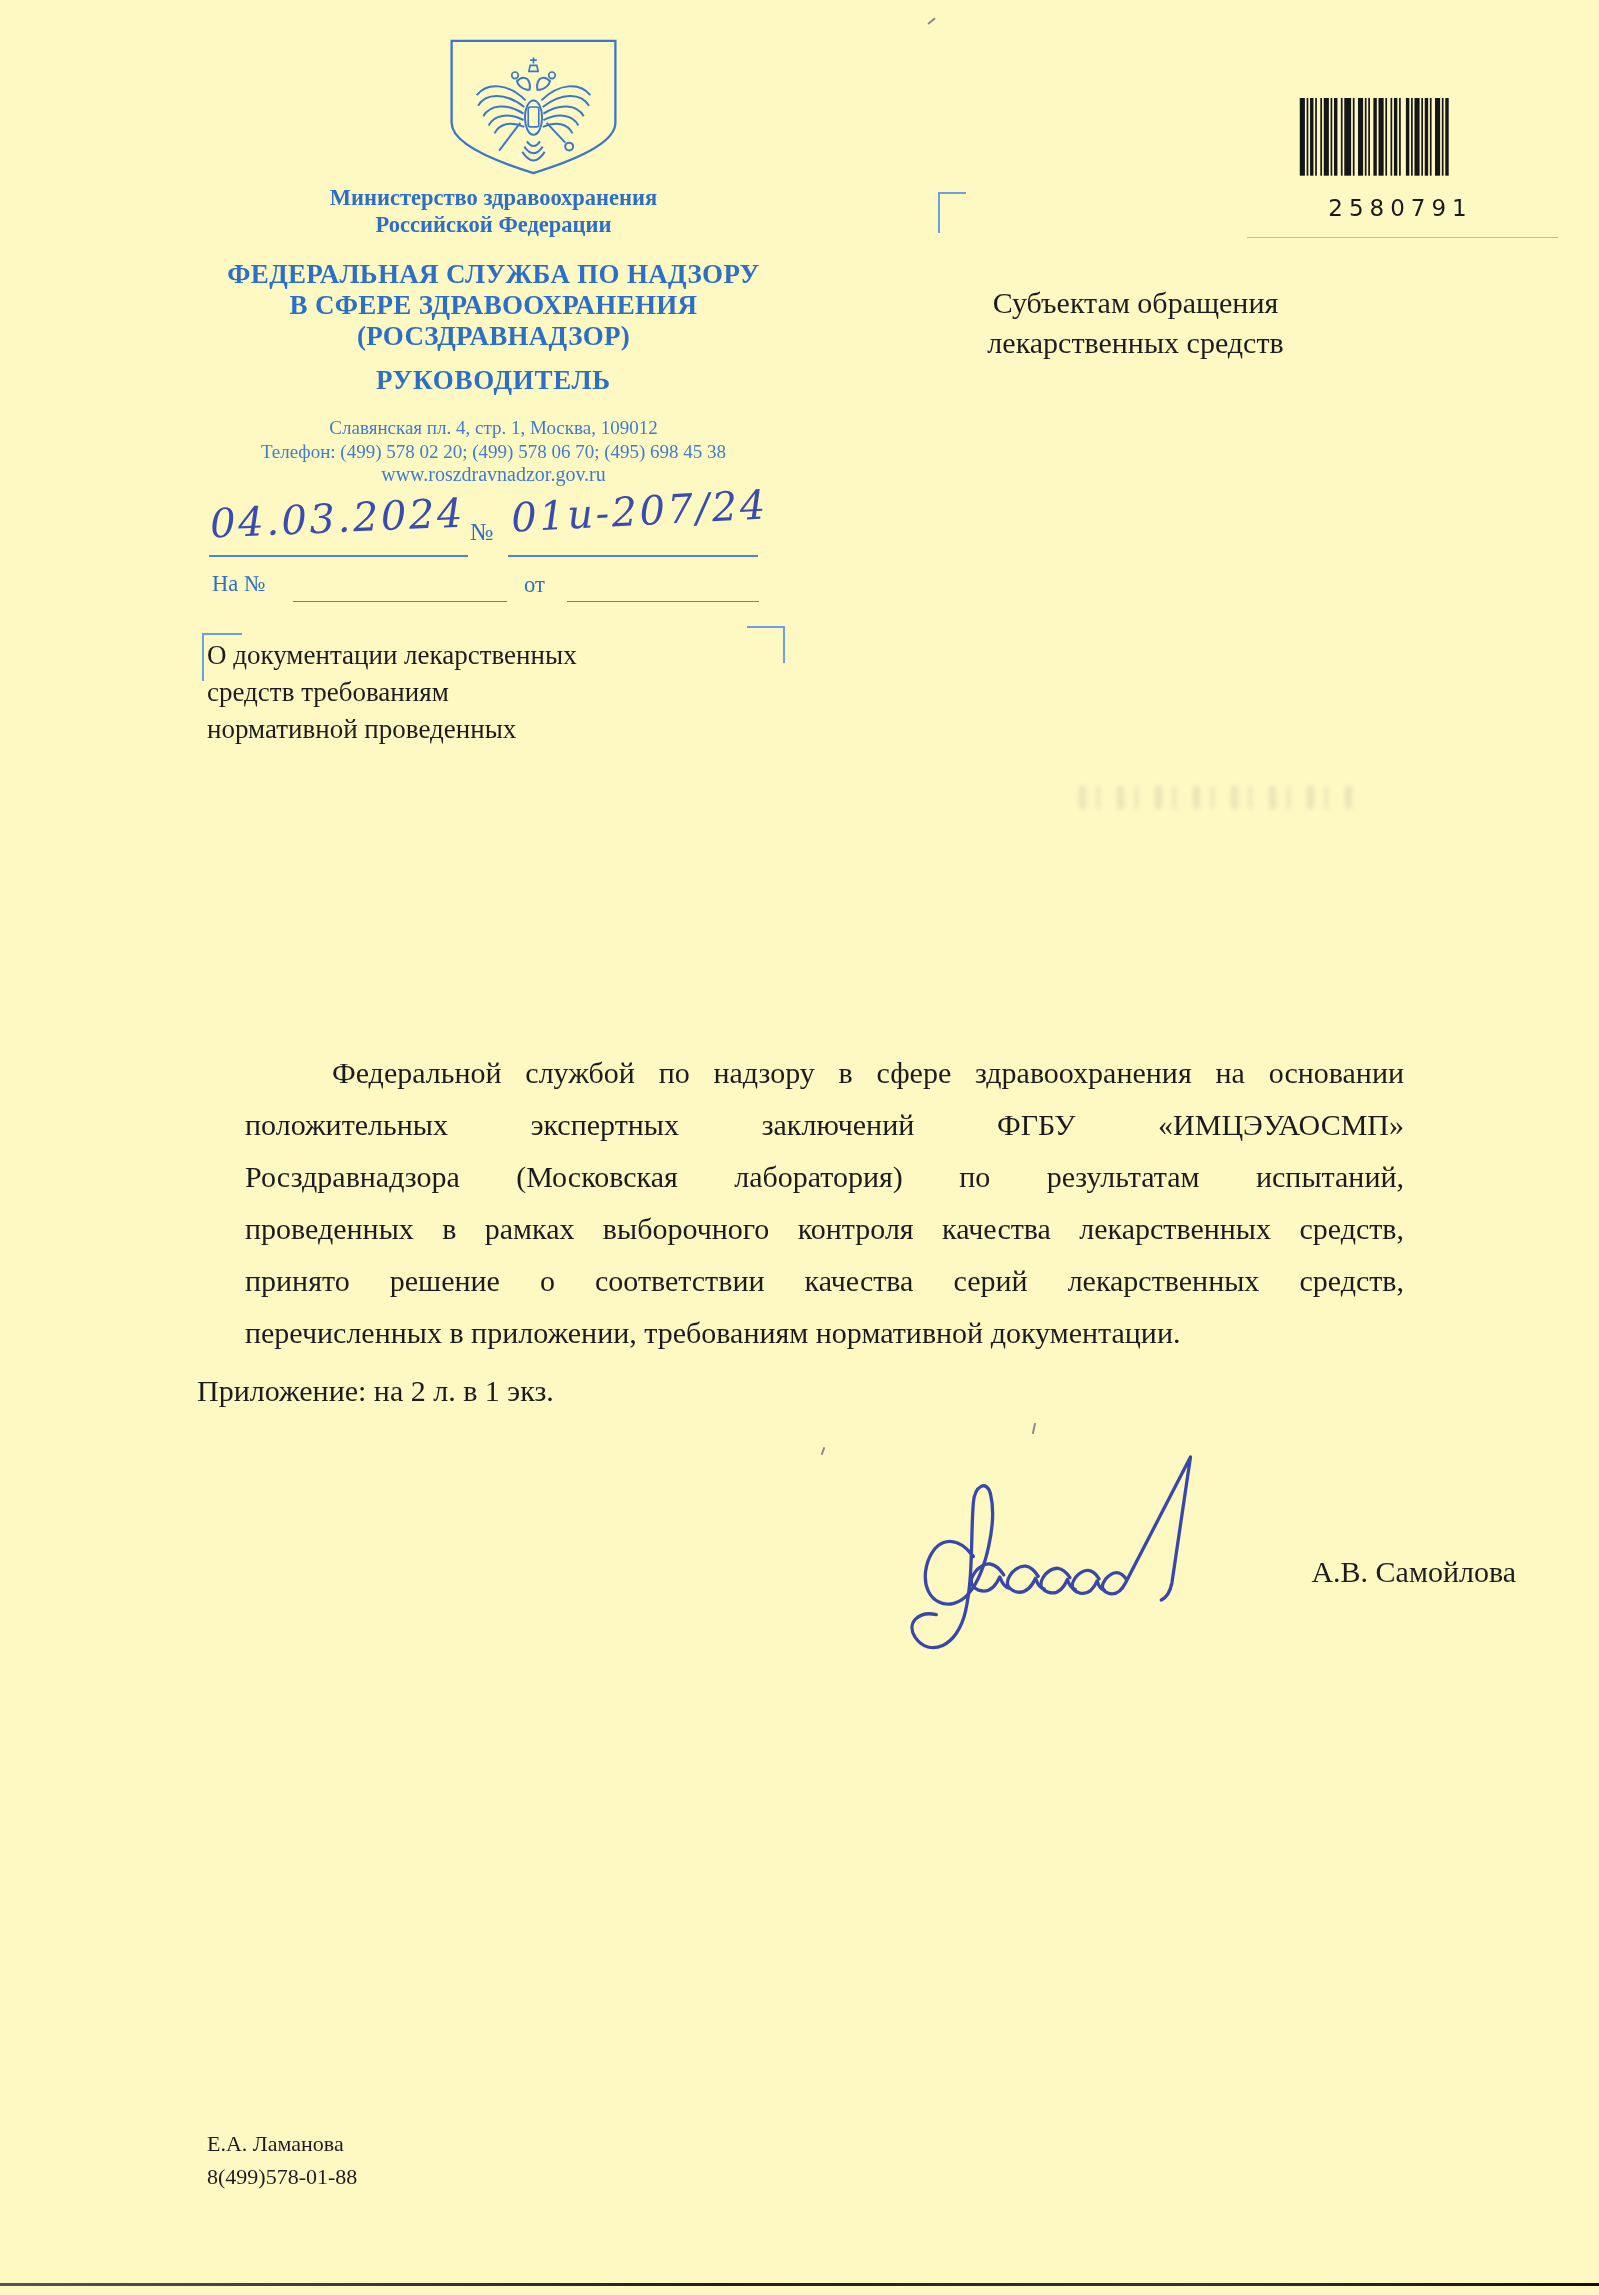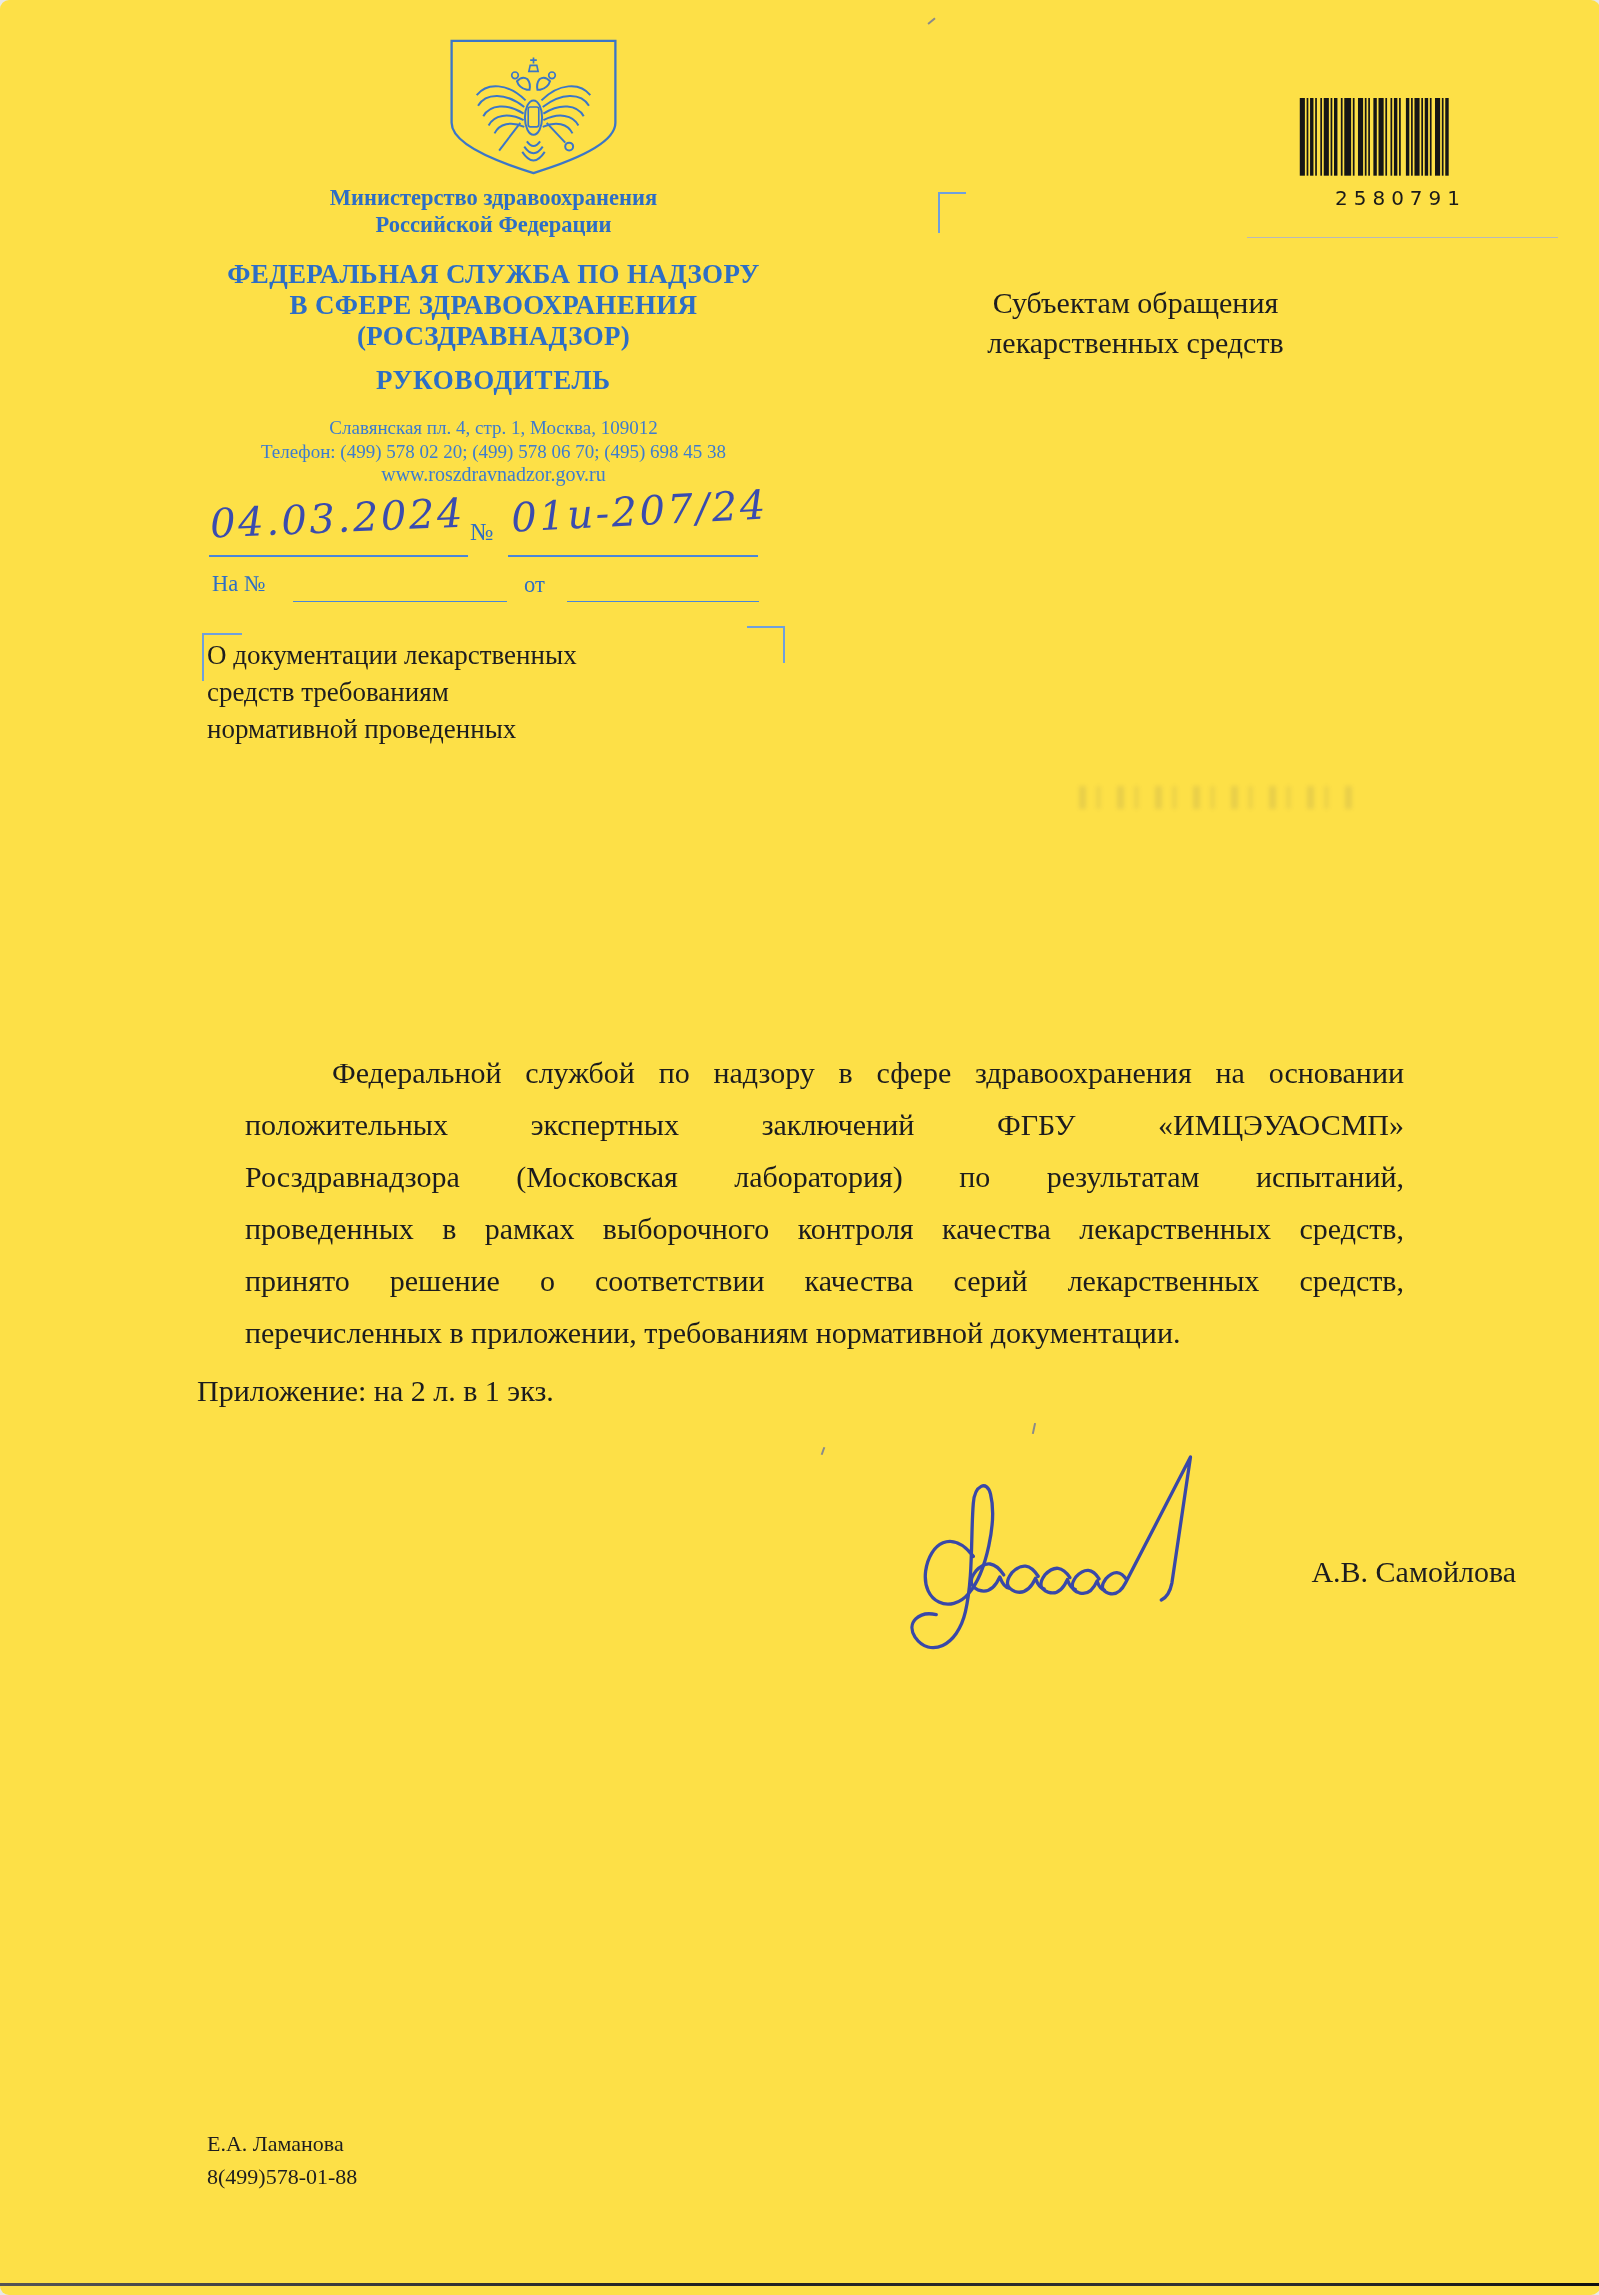--- a/index.html
+++ b/index.html
@@ -1,19 +1,19 @@
 <!DOCTYPE html>
 <html style="font-size:10.6px"><head>
 <meta charset="utf-8">
 <style>
   * { margin:0; padding:0; box-sizing:border-box; }
   html,body { background:#e8e8e8; }
   .page {
-    position:relative; width:1600px; height:2295px; background:#fde047;
-    font-family:"Liberation Serif","DejaVu Serif",serif; overflow:hidden;border-radius:9px;
+    position:relative; width:1600px; height:2295px; background:#fef9c3;
+    font-family:"Liberation Serif","DejaVu Serif",serif; overflow:hidden;
   }
   .abs { position:absolute; }
 
   
   .lh { left:159px; width:669px; text-align:center; }
   .ministry { top:184px; font-size:22.5px; font-weight:bold; line-height:27px; color:#2d6ec6; }
   .service { top:259px; font-size:27px; font-weight:bold; line-height:31px; color:#2d6ec6; letter-spacing:0.3px; }
   .chief { top:365px; font-size:27px; font-weight:bold; color:#2d6ec6; letter-spacing:0.7px; }
   .addr { top:416px; font-size:19px; line-height:24px; color:#3d7ccf; }
   .site { top:463px; font-size:20px; color:#3d7ccf; }
@@ -28,21 +28,21 @@
 
   
   .corner { border:0 solid #6fa0dd; }
 
   
   .subject { left:207px; top:637px; width:530px; font-size:27px; line-height:37px; color:#1d1d1f; }
   .recipient { left:904px; top:283px; width:463px; text-align:center; font-size:30px; line-height:40px; color:#1d1d1f; }
 
   
   .barcode-wrap { left:1299px; top:98px; width:203px; text-align:center; }
-  .barcode-num { font-size:20px; letter-spacing:6px; color:#1a1a1a; font-family:"DejaVu Sans",sans-serif; margin-top:7px; }
+  .barcode-num { font-size:23px; letter-spacing:6px; color:#1a1a1a; font-family:"DejaVu Sans",sans-serif; margin-top:16px; }
 
   
   .body-par { left:197px; top:1047px; width:1207px; font-size:30px; color:#1c1c1e; }
   .body-par .bline { height:52px; line-height:52px; white-space:nowrap;margin-left:48px; }
   .body-par .j { text-align:justify; text-align-last:justify; white-space:normal; }
   .body-par .indent { padding-left:87px; }
   .attachment { left:197px; top:1374px; font-size:30px; color:#1c1c1e; }
   .sig-name { left:1251px; top:1555px; width:265px; text-align:right; font-size:30px; color:#1d1d1f; }
 
   

